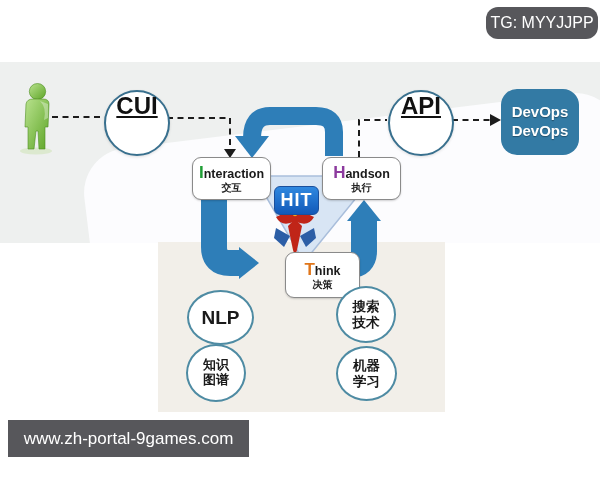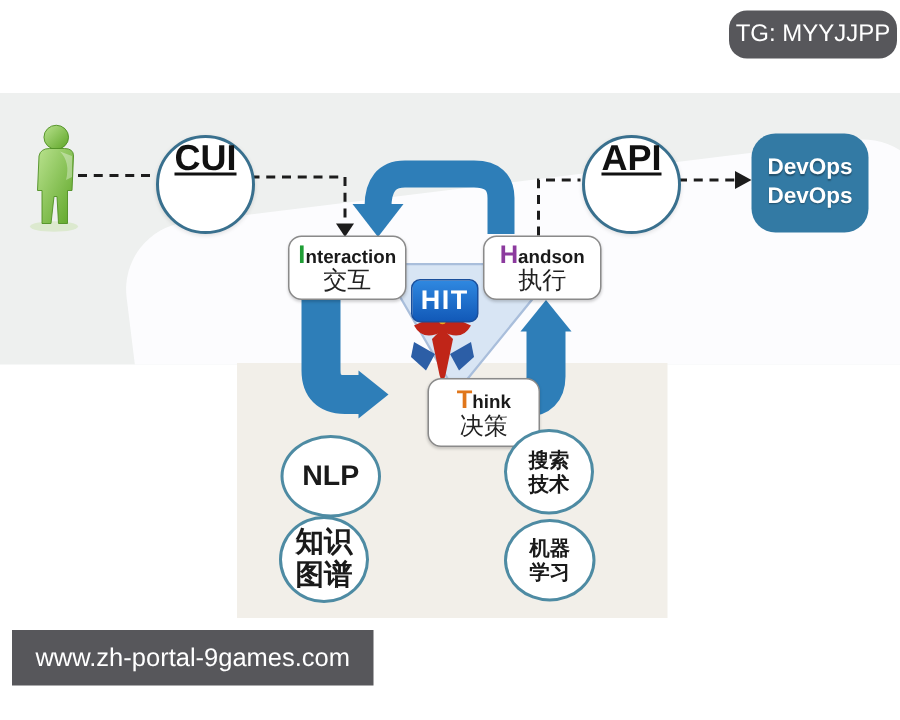--- a/index.html
+++ b/index.html
@@ -28,21 +28,21 @@
   
   .node-box{position:absolute;background:#fff;border:1.6px solid #8a8a8a;
             border-radius:9px;display:flex;flex-direction:column;
             align-items:center;justify-content:center;line-height:1.12;
             box-shadow:0 1px 2px rgba(0,0,0,.18);white-space:nowrap;}
   .node-en{font-weight:bold;font-size:12.5px;color:#1a1a1a;}
   .node-en .init{font-size:17px;font-weight:bold;}
   .init-i{color:#1f9e35;}
   .init-h{color:#8c3a9e;}
   .init-t{color:#e0761a;}
-  .node-zh{font-size:16px;color:#222;font-weight:normal;}
+  .node-zh{font-size:10px;color:#222;font-weight:bold;}
 
   .box-interaction{left:192px;top:157px;width:77px;height:41px;}
   .box-handson{left:322px;top:157px;width:77px;height:41px;}
   .box-think{left:256px;top:252px;width:73px;height:44px;margin-left:29px;}
 
   .big-circle{position:absolute;background:#fff;border:2px solid #39708e;
               border-radius:50%;display:flex;align-items:flex-start;justify-content:center;
               font-weight:bold;font-size:24px;color:#111;
               box-shadow:0 1px 3px rgba(0,0,0,.12);text-decoration:underline;}
   .circle-cui{left:104px;top:90px;width:62px;height:62px;}
@@ -57,21 +57,21 @@
   .hit-badge{position:absolute;left:274px;top:186px;width:43px;height:27px;
              background:linear-gradient(#2f88e0,#1259b8);border:1px solid #1a4f9c;
              border-radius:6px;color:#fff;font-weight:bold;font-size:18px;
              letter-spacing:1px;display:flex;align-items:center;justify-content:center;}
 
   .skill{position:absolute;background:#fff;border:2px solid #4e8ba3;border-radius:50%;
          display:flex;flex-direction:column;align-items:center;justify-content:center;
          font-weight:bold;color:#1a1a1a;line-height:1.15;}
   .skill-nlp{left:187px;top:290px;width:63px;height:51px;font-size:19px;}
   .skill-search{left:336px;top:286px;width:56px;height:53px;font-size:13.5px;}
-  .skill-knowledge{left:186px;top:344px;width:56px;height:54px;font-size:19px;}
+  .skill-knowledge{left:186px;top:344px;width:56px;height:54px;font-size:13px;}
   .skill-ml{left:336px;top:346px;width:57px;height:51px;font-size:13.5px;text-align:center;}
 </style>
 </head>
 <body>
 
 <div class="bg-top">
   <div class="bg-card"></div>
 </div>
 <div class="bg-bottom"></div>
 

